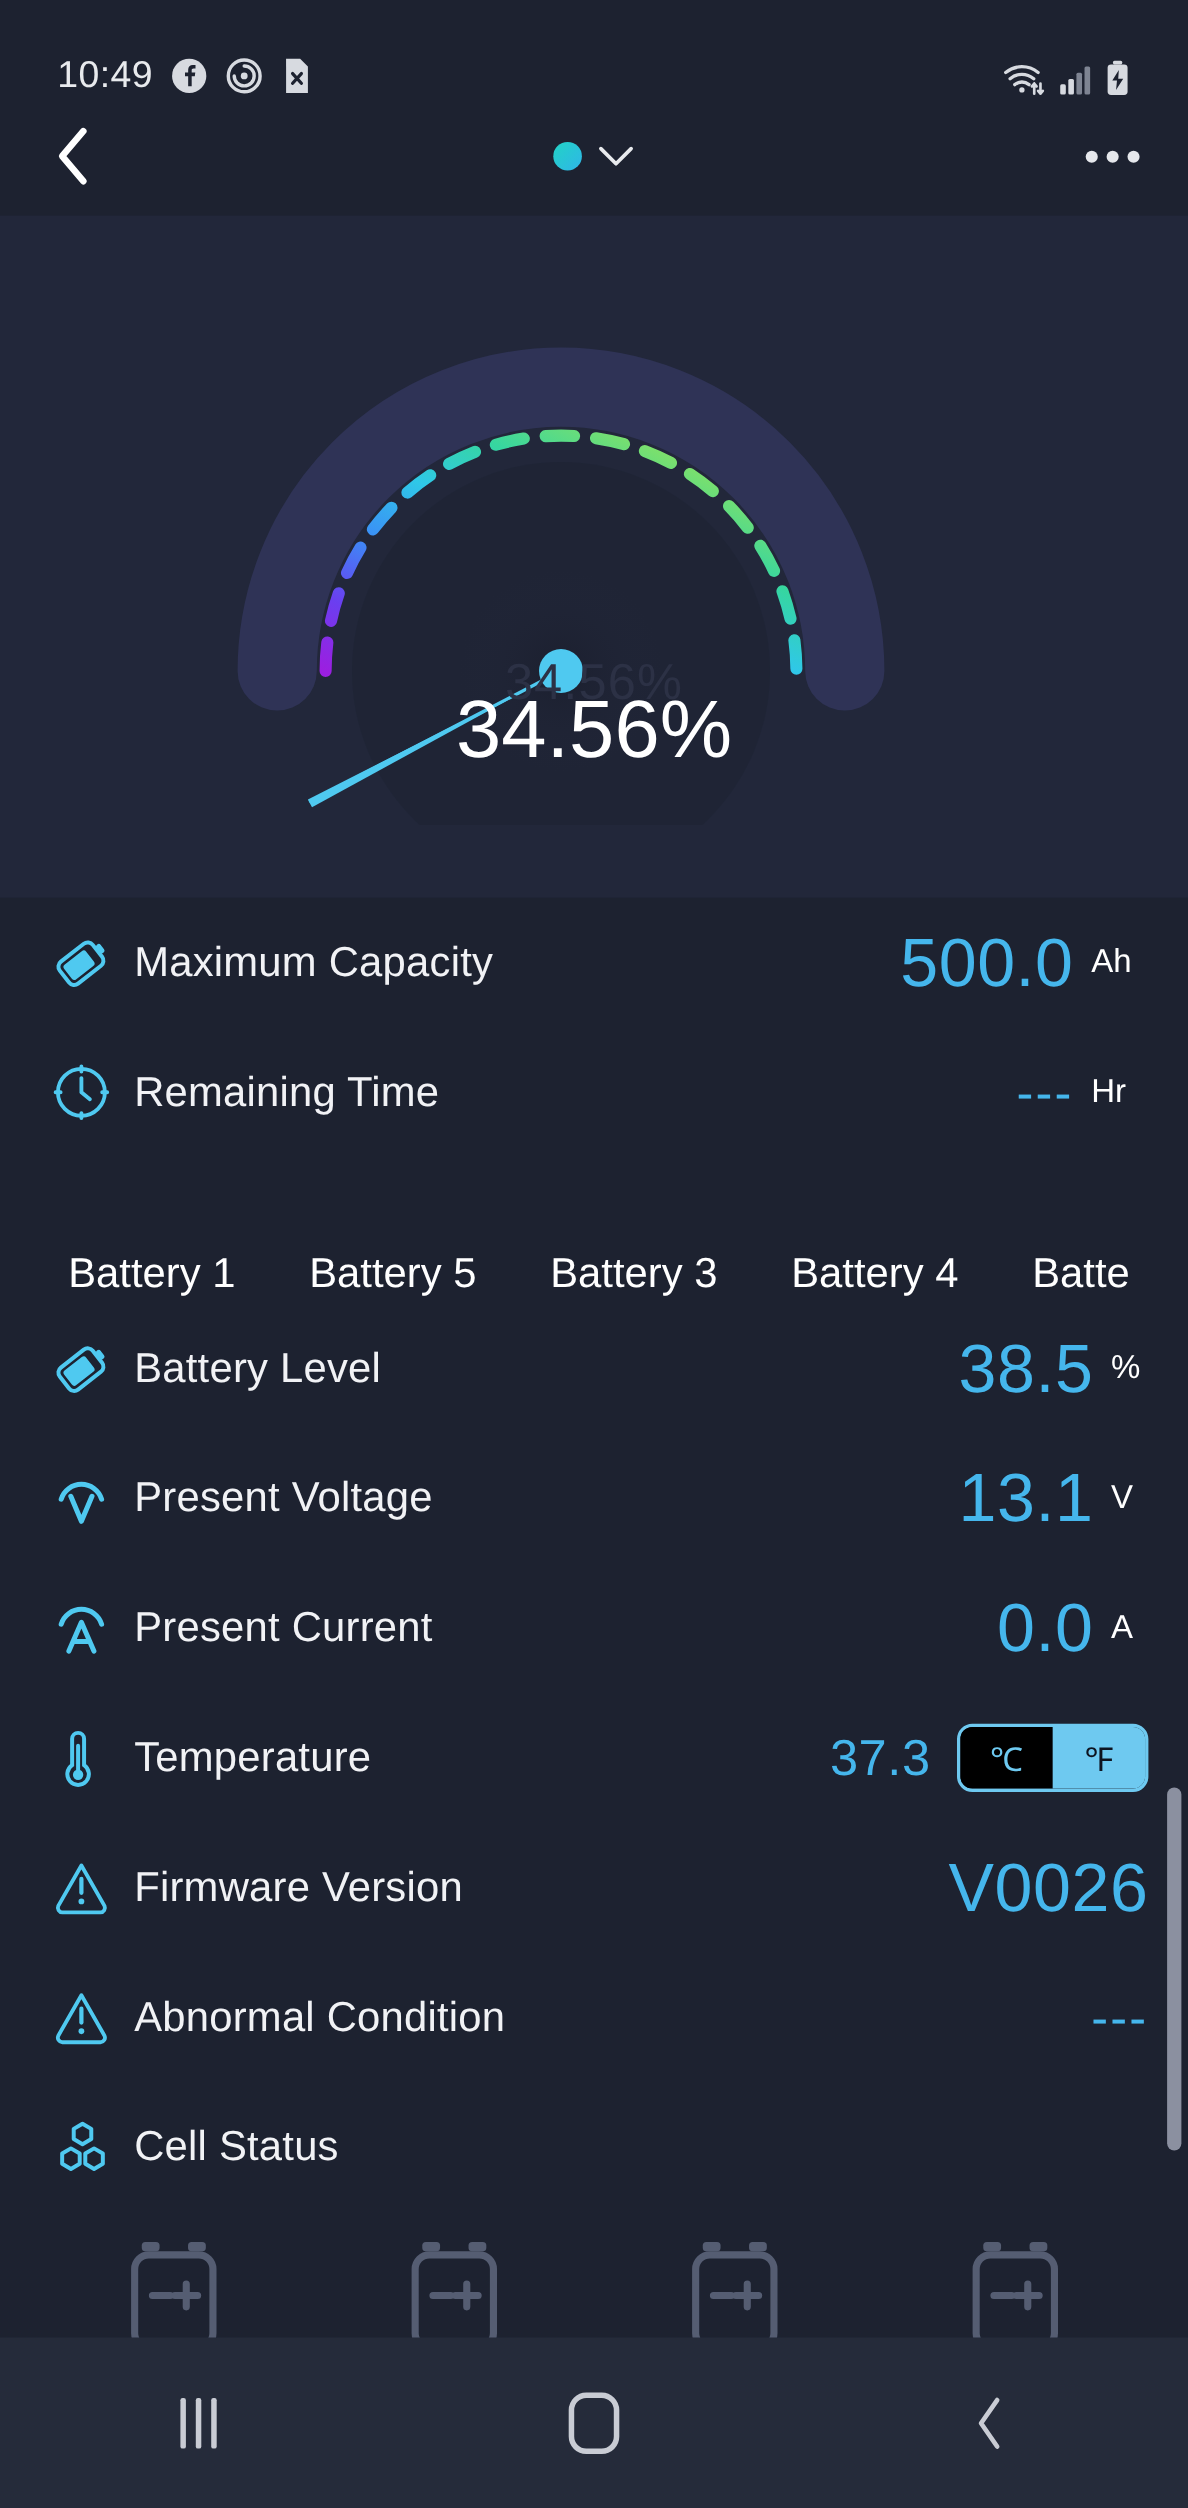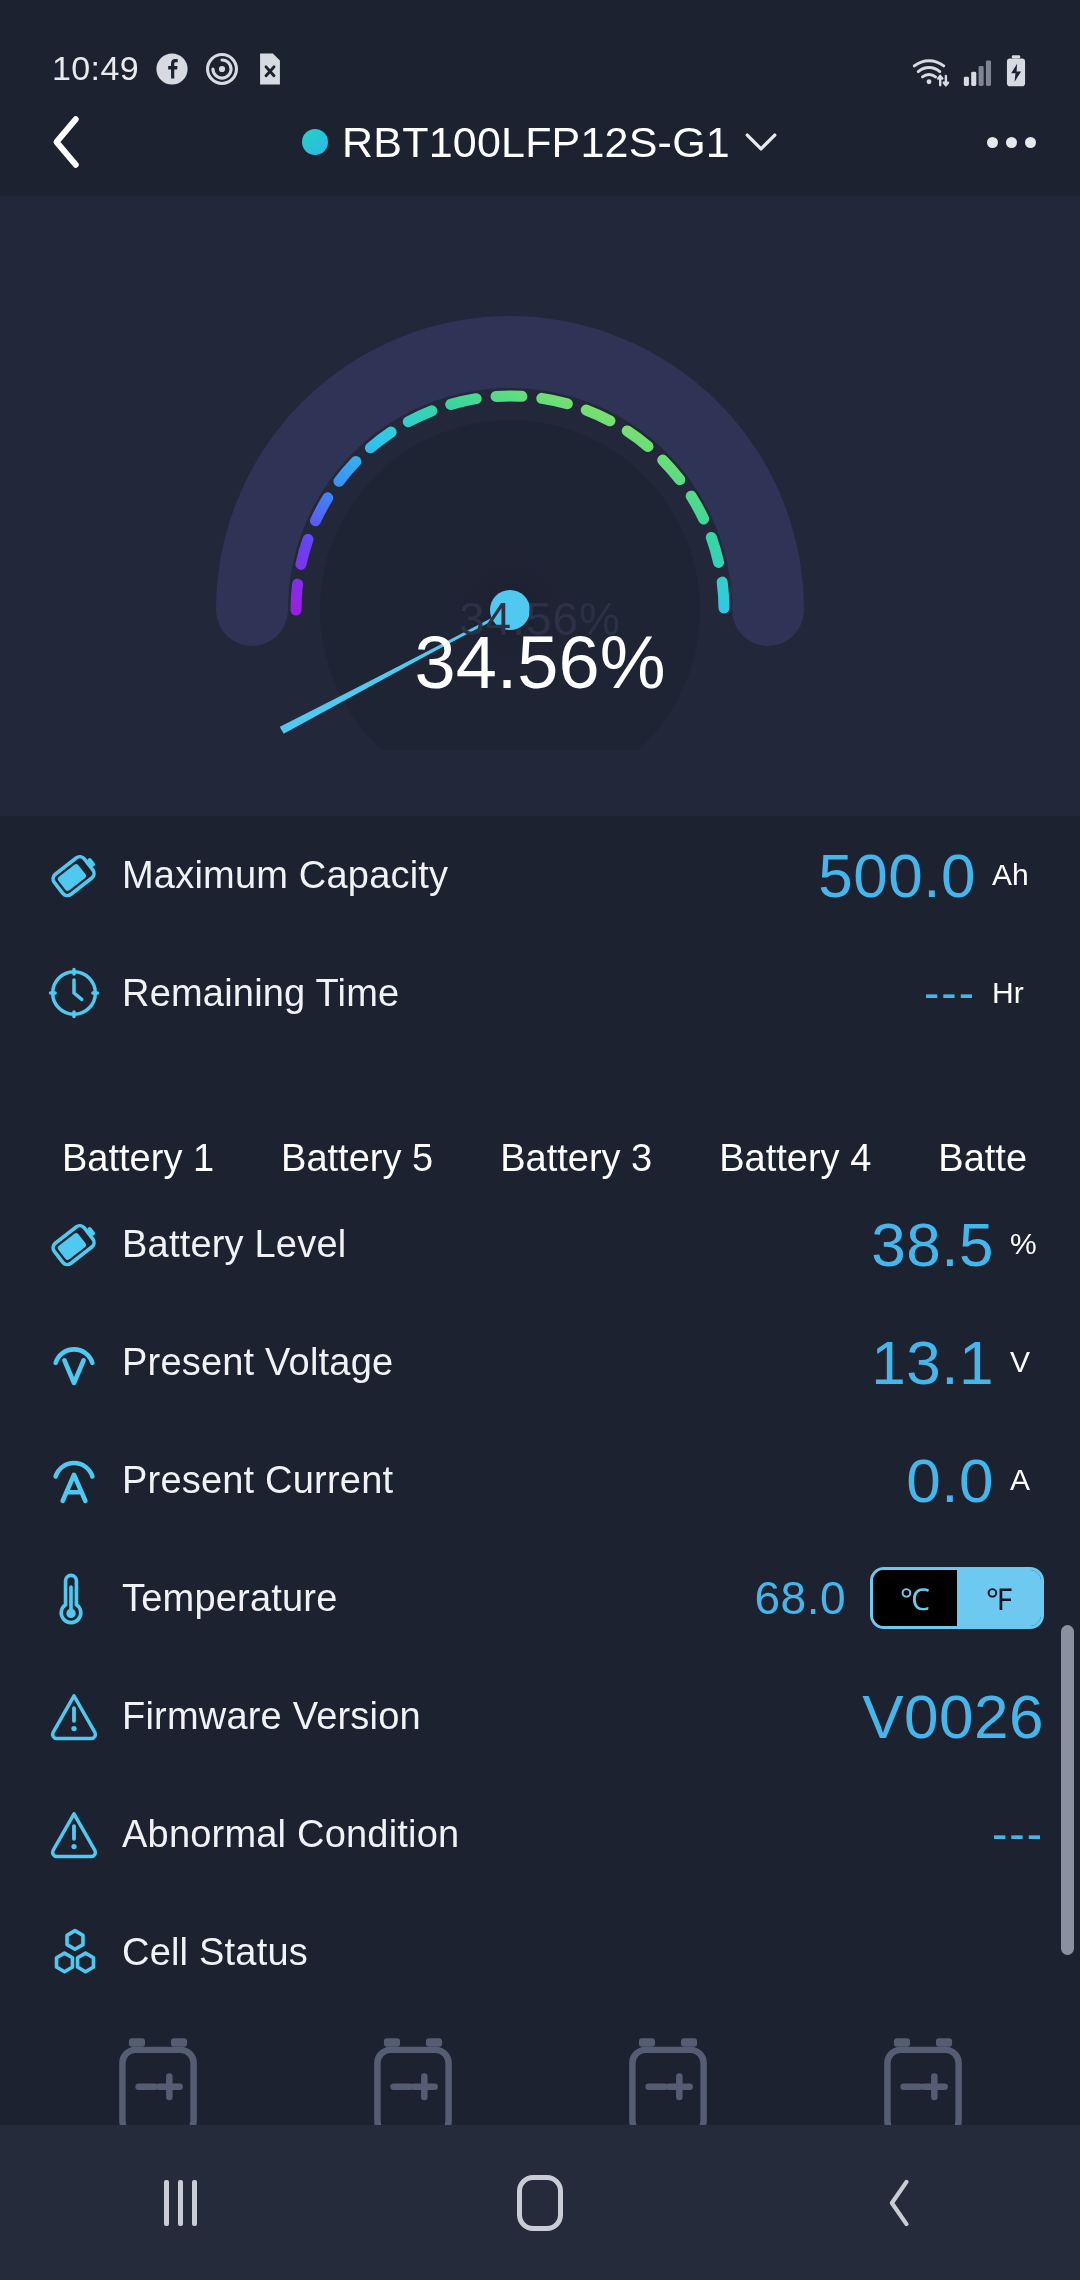--- a/index.html
+++ b/index.html
@@ -168,21 +168,20 @@
   </div>
 
   <div class="appbar">
     <div class="back-btn">
       <svg width="42" height="56" viewBox="0 0 24 32">
         <path d="M17 3L6 16l11 13" fill="none" stroke="#ffffff" stroke-width="3.4" stroke-linecap="round" stroke-linejoin="round"></path>
       </svg>
     </div>
     <div class="title-wrap">
       <div class="status-dot"></div>
-      <div class="dev-name">RBT100LFP12S-G1</div>
       <div class="chev-down">
         <svg width="34" height="22" viewBox="0 0 24 16">
           <path d="M2 3l10 10L22 3" fill="none" stroke="#e8eaed" stroke-width="2.4" stroke-linecap="round" stroke-linejoin="round"></path>
         </svg>
       </div>
     </div>
     <div class="more-btn">
       <i></i>
       <i></i>
       <i></i>
@@ -325,21 +324,21 @@
     <div class="row">
       <div class="icon">
         <svg width="50" height="58" viewBox="0 0 22 32">
           <path d="M11 3.5a3 3 0 0 1 3 3v13.2a5.4 5.4 0 1 1-6 0V6.5a3 3 0 0 1 3-3z" fill="none" stroke="#4fc9f0" stroke-width="2"></path>
           <circle cx="11" cy="24.5" r="2.6" fill="#4fc9f0"></circle>
           <path d="M11 22V10" stroke="#4fc9f0" stroke-width="2" stroke-linecap="round"></path>
         </svg>
       </div>
       <div class="label">Temperature</div>
       <div class="spacer"></div>
-      <div class="val small">68.0</div>
+      <div class="val small">37.3</div>
       <div class="temp-toggle">
         <div class="temp-seg off">℃</div>
         <div class="temp-seg on">℉</div>
       </div>
     </div>
 
     <div class="row">
       <div class="icon">
         <svg width="56" height="56" viewBox="0 0 32 32">
           <path d="M16 4.5 L28 25.5 a2.4 2.4 0 0 1-2.1 3.4 H6.1 A2.4 2.4 0 0 1 4 25.5 Z" fill="none" stroke="#4fc9f0" stroke-width="2" stroke-linejoin="round"></path>

